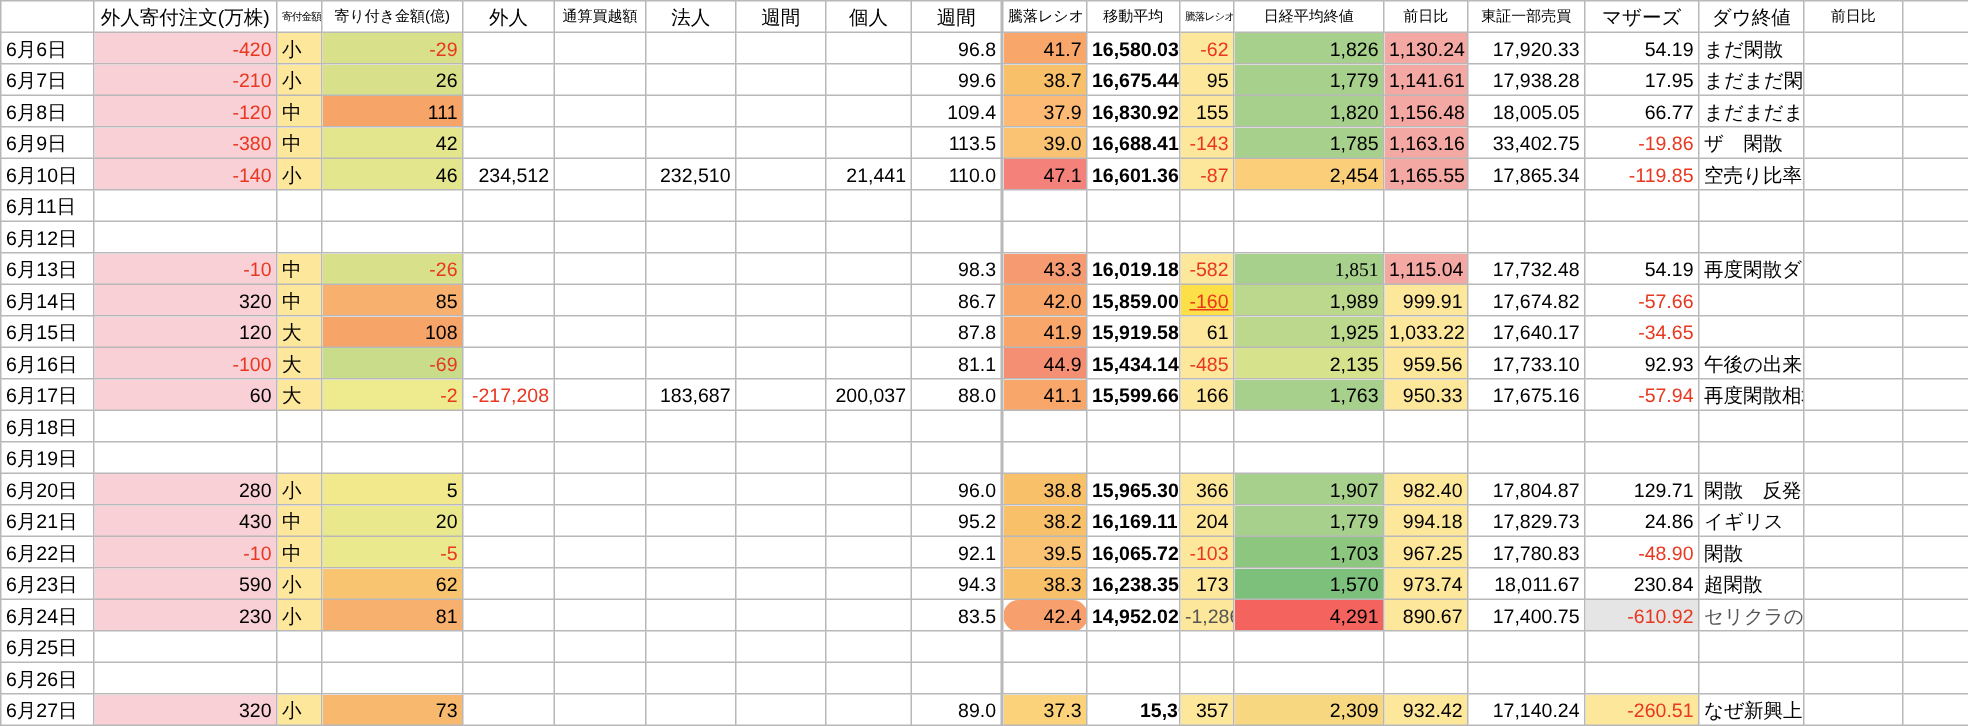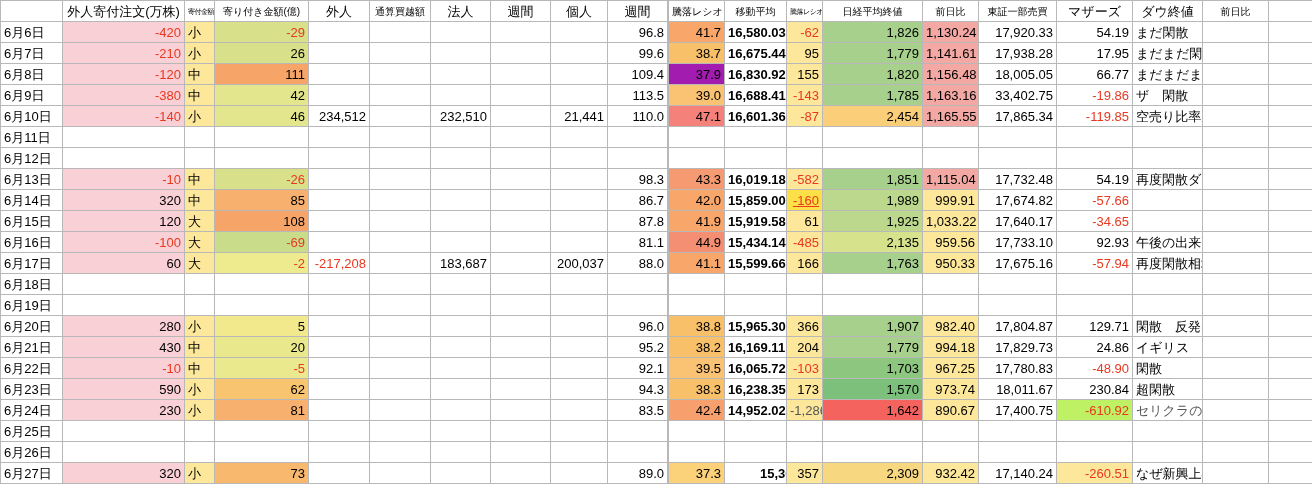--- a/index.html
+++ b/index.html
@@ -153,21 +153,21 @@
           <td class="r neg" style="background: rgb(249, 208, 214);">-120</td>
           <td class="l" style="background: rgb(253, 231, 154);">中</td>
           <td class="r" style="background: rgb(247, 164, 105);">111</td>
           <td class="r"></td>
           <td class="r"></td>
           <td class="r"></td>
           <td class="r"></td>
           <td class="r"></td>
           <td class="r">109.4</td>
           <td class="r">1.2%</td>
-          <td class="r" style="background: #a21caf;">37.9</td>
+          <td class="r" style="background: #fdba74;">37.9</td>
           <td class="r" style="font-weight: bold;">16,830.92</td>
           <td class="r" style="background: rgb(253, 231, 154);">155</td>
           <td class="r" style="background: rgb(167, 208, 140);">1,820</td>
           <td class="r" style="background: rgb(244, 168, 163);">1,156.48</td>
           <td class="r">18,005.05</td>
           <td class="r">66.77</td>
           <td class="l note">まだまだまだ閑散</td>
           <td class="r"></td>
           <td class="r"></td>
         </tr>
@@ -271,21 +271,21 @@
           <td class="r"></td>
           <td class="r"></td>
           <td class="r"></td>
           <td class="r"></td>
           <td class="r"></td>
           <td class="r">98.3</td>
           <td class="r">-4.1%</td>
           <td class="r" style="background: rgb(246, 154, 114);">43.3</td>
           <td class="r" style="font-weight: bold;">16,019.18</td>
           <td class="r neg" style="background: rgb(253, 231, 154);">-582</td>
-          <td class="r" style="background: rgb(167, 208, 140);">1,851</td>
+          <td class="r" style="background: rgb(167, 208, 140); font-family: Liberation Serif, serif;">1,851</td>
           <td class="r" style="background: rgb(244, 168, 163);">1,115.04</td>
           <td class="r">17,732.48</td>
           <td class="r">54.19</td>
           <td class="l note">再度閑散ダメだこりゃ</td>
           <td class="r"></td>
           <td class="r"></td>
         </tr>
         <tr>
           <td class="date">6月14日</td>
           <td class="r" style="background: rgb(249, 208, 214);">320</td>
@@ -521,27 +521,27 @@
           <td class="r" style="background: rgb(249, 208, 214);">230</td>
           <td class="l" style="background: rgb(253, 231, 154);">小</td>
           <td class="r" style="background: rgb(247, 176, 109);">81</td>
           <td class="r"></td>
           <td class="r"></td>
           <td class="r"></td>
           <td class="r"></td>
           <td class="r"></td>
           <td class="r">83.5</td>
           <td class="r">-9.6%</td>
-          <td class="r" style="background: rgb(247, 159, 109);">42.4</td>
+          <td class="r" style="background: rgb(247, 159, 109); border-radius: 10px;">42.4</td>
           <td class="r" style="font-weight: bold;">14,952.02</td>
           <td class="r neg tinytxt" style="background: rgb(253, 231, 154);">-1,286</td>
-          <td class="r" style="background: rgb(244, 99, 94);">1,642</td>
+          <td class="r" style="background: rgb(244, 99, 94);">4,291</td>
           <td class="r" style="background: rgb(253, 231, 154);">890.67</td>
           <td class="r">17,400.75</td>
-          <td class="r neg" style="background: #bef264;">-610.92</td>
+          <td class="r neg" style="background: #e5e5e5;">-610.92</td>
           <td class="l tinytxt">セリクラの可能性あり　追証発生も視野</td>
           <td class="r"></td>
           <td class="r"></td>
         </tr>
         <tr>
           <td class="date">6月25日</td>
           <td class="r"></td>
           <td class="r"></td>
           <td class="r"></td>
           <td class="r"></td>

